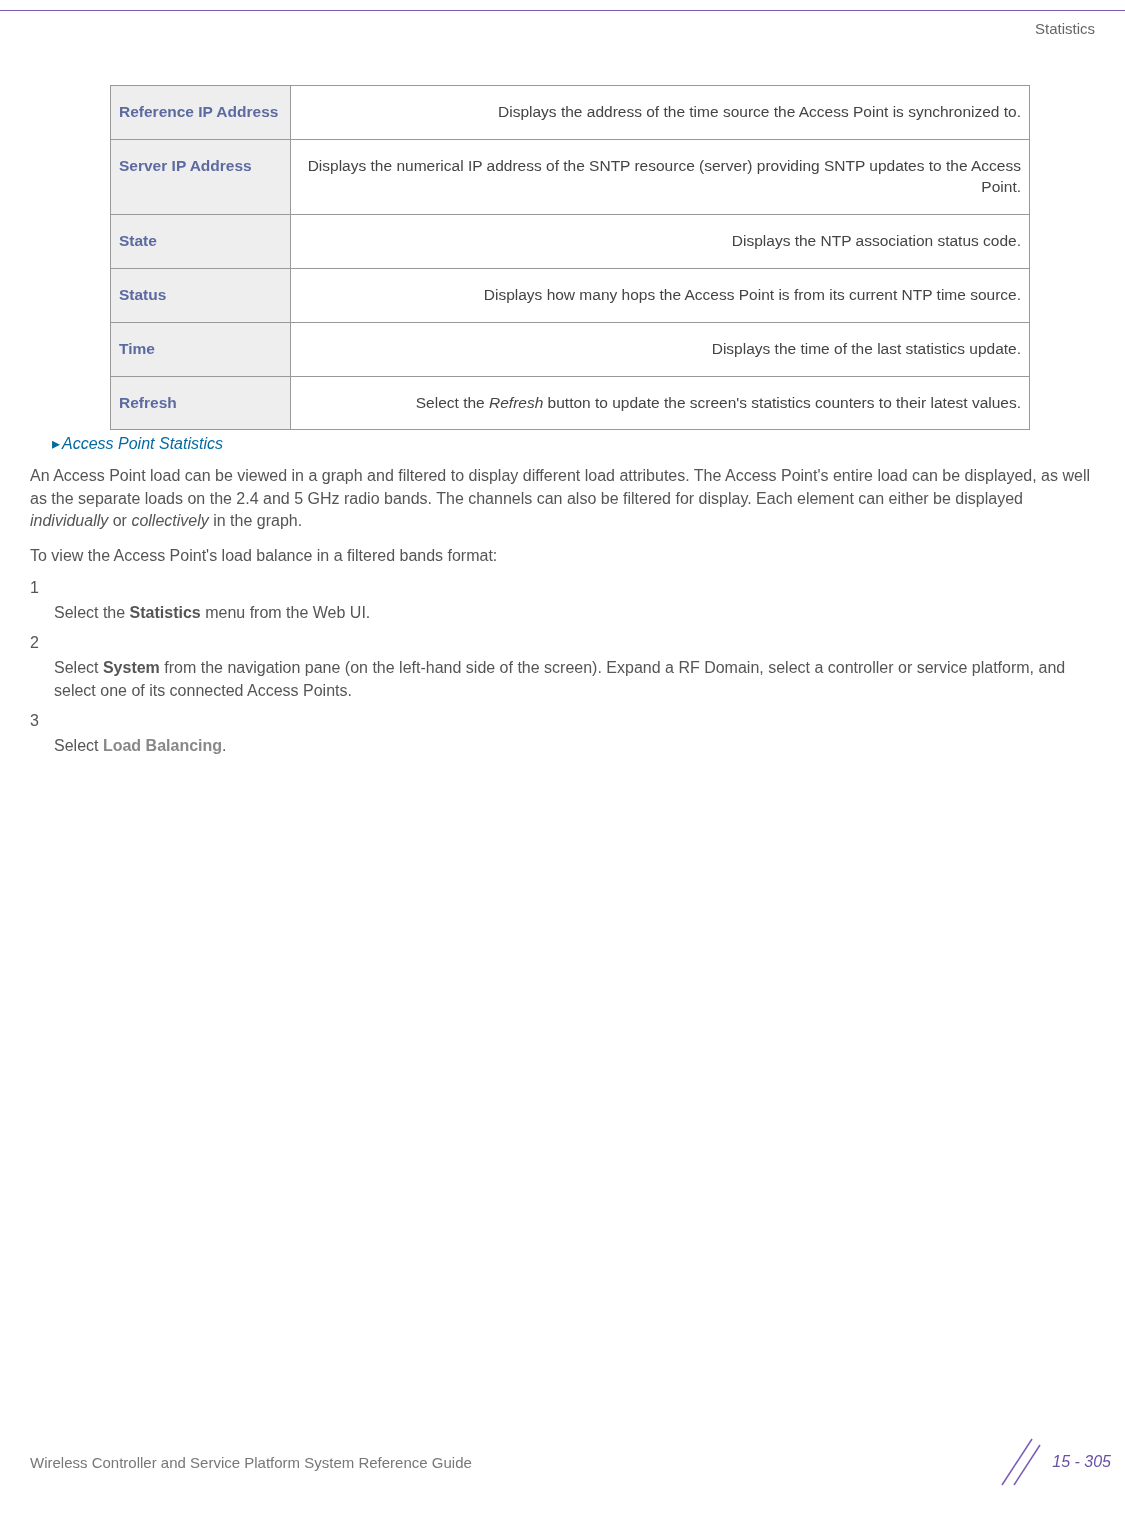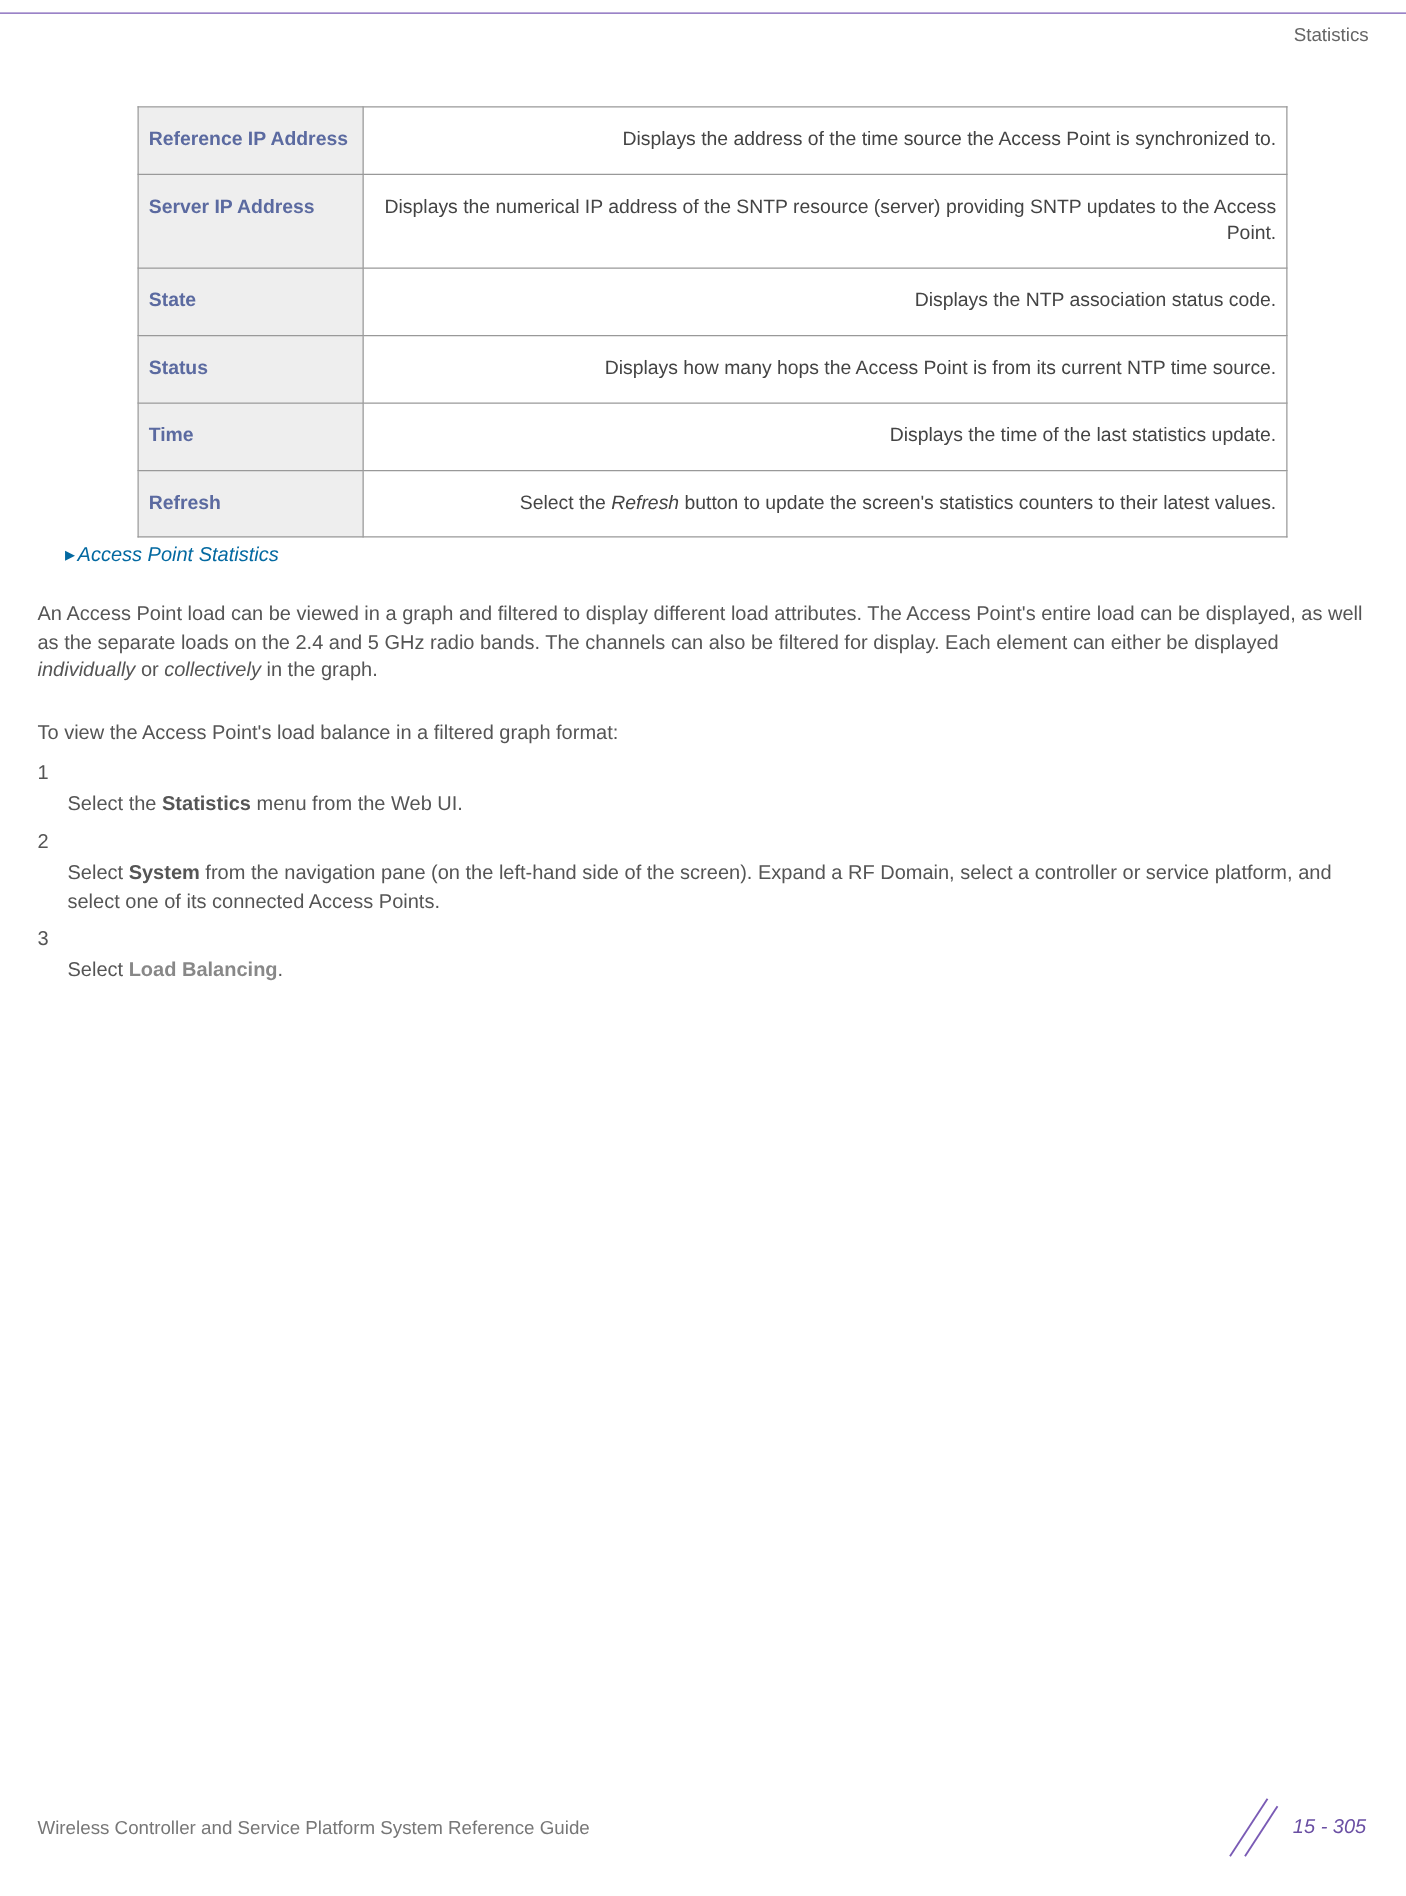--- a/index.html
+++ b/index.html
@@ -70,21 +70,21 @@
       margin-left: 22px;
       font-size: 16px;
       font-style: italic;
       color: #0369a1;
     }
     .breadcrumb .arrow {
       font-style: normal;
       margin-right: 2px;
     }
     .para {
-      margin-top: 27px;
+      margin-top: 12px;
       font-size: 16px;
       color: #555;
       line-height: 1.4;
     }
     .step-list {
       margin-top: 10px;
       font-size: 16px;
       color: #555;
       line-height: 1.4;
     }
@@ -107,21 +107,21 @@
       font-style: italic;
     }
     .bold-grey {
       font-weight: bold;
       color: #888;
     }
     .footer {
       position: absolute;
       bottom: 30px;
       left: 30px;
-      right: 32px;
+      right: 14px;
       display: flex;
       align-items: center;
       justify-content: space-between;
       font-size: 15px;
       color: #777;
     }
     .footer-right {
       display: flex;
       align-items: center;
       gap: 10px;
@@ -174,21 +174,21 @@
 
 
   <div class="breadcrumb">
     <span class="arrow">▸</span><span>Access Point Statistics</span>
   </div>
 
   <p class="para">
     <span>An Access Point load can be viewed in a graph and filtered to display different load attributes. The Access Point's entire load can be displayed, as well as the separate loads on the 2.4 and 5 GHz radio bands. The channels can also be filtered for display. Each element can either be displayed </span><span class="italic">individually</span><span> or </span><span class="italic">collectively</span><span> in the graph.</span>
   </p>
 
-  <p class="para">To view the Access Point's load balance in a filtered graph format:</p>
+  <p class="para">To view the Access Point's load balance in a filtered bands format:</p>
 
   <div class="step-list" id="steps-container">
       <div class="step">
         <div class="step-num">1</div>
         <div class="step-text"><span>Select the </span><span class="bold">Statistics</span><span> menu from the Web UI.</span></div>
       </div>
       <div class="step">
         <div class="step-num">2</div>
         <div class="step-text"><span>Select </span><span class="bold">System</span><span> from the navigation pane (on the left-hand side of the screen). Expand a RF Domain, select a controller or service platform, and select one of its connected Access Points.</span></div>
       </div>

